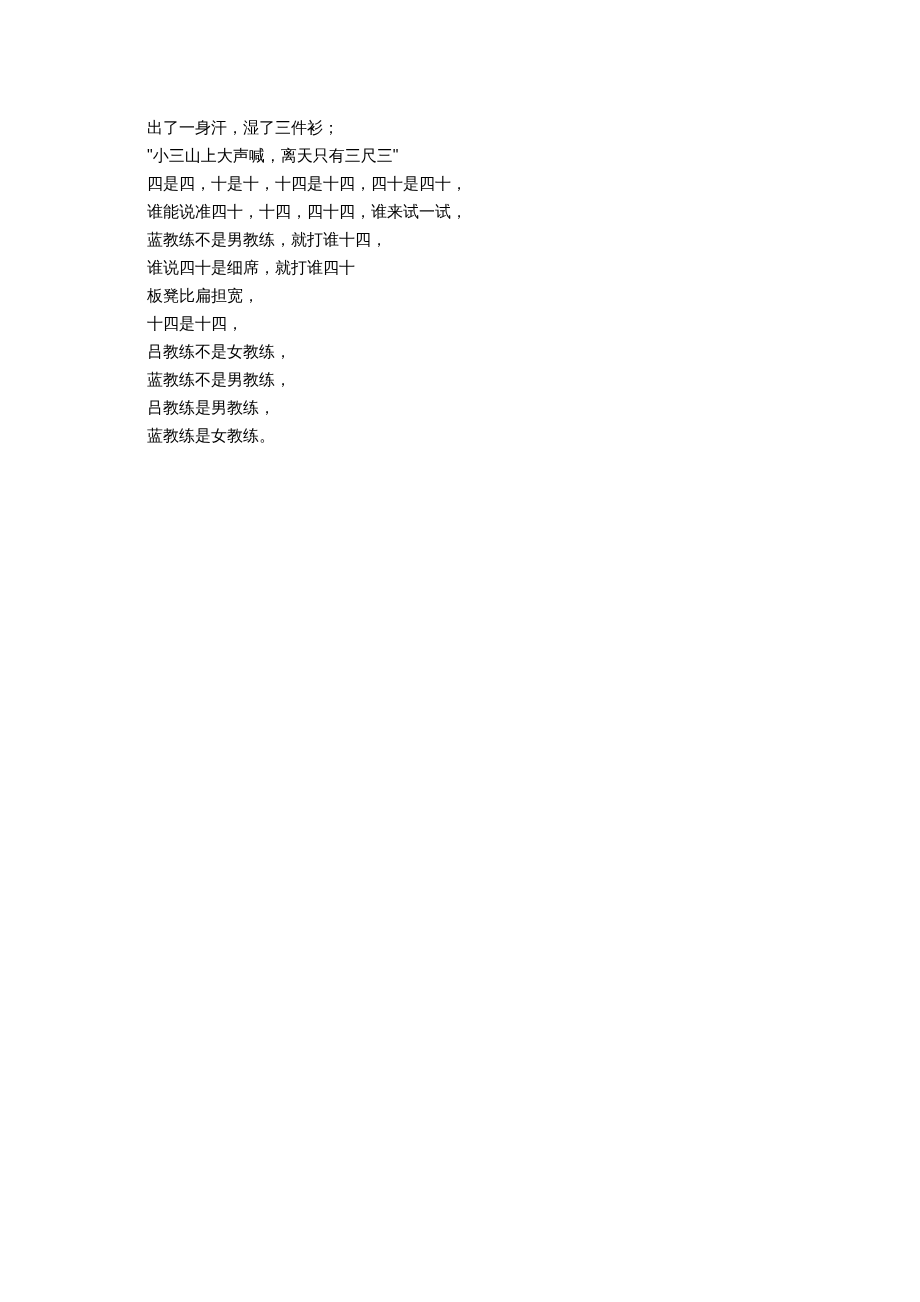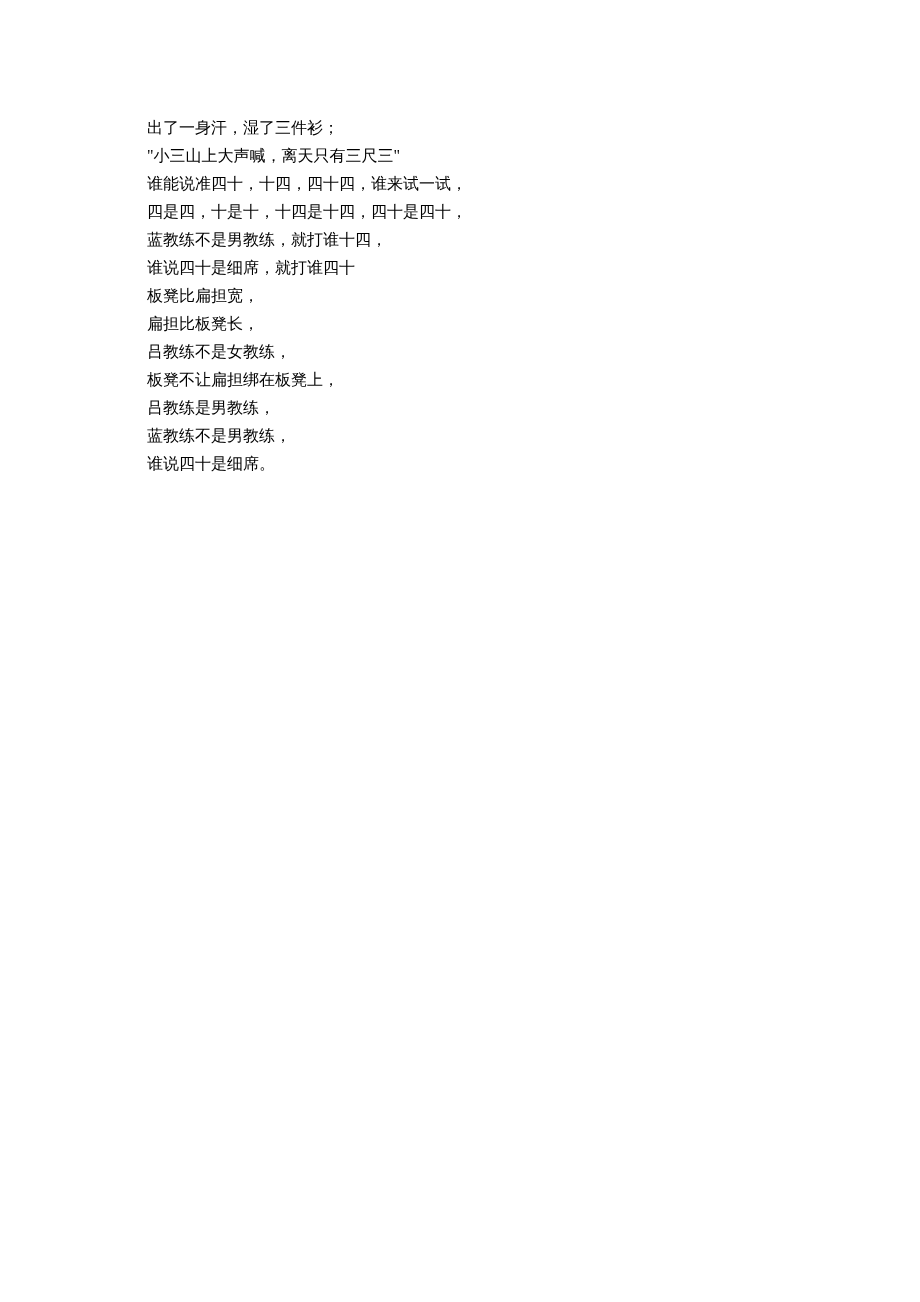--- a/index.html
+++ b/index.html
@@ -5,36 +5,35 @@
   html, body {
     margin: 0;
     padding: 0;
     background: #ffffff;
   }
   .page {
     width: 920px;
     min-height: 1302px;
     box-sizing: border-box;
     padding: 114px 0 0 147px;
-    font-family: Liberation Serif, serif;
+    font-family: Liberation Sans, sans-serif;
     font-size: 16px;
     color: #000000;
     line-height: 1.75;
   }
 </style>
 </head>
 <body>
 
 <div class="page">
   <div>出了一身汗，湿了三件衫；</div>
   <div class="quote-line">"小三山上大声喊，离天只有三尺三"</div>
+  <div>四是四，十是十，十四是十四，四十是四十，</div>
   <div>谁能说准四十，十四，四十四，谁来试一试，</div>
-  <div>四是四，十是十，十四是十四，四十是四十，</div>
   <div>蓝教练不是男教练，就打谁十四，</div>
   <div>谁说四十是细席，就打谁四十</div>
   <div>板凳比扁担宽，</div>
-  <div>扁担比板凳长，</div>
+  <div>十四是十四，</div>
   <div>吕教练不是女教练，</div>
-  <div>板凳不让扁担绑在板凳上，</div>
+  <div>蓝教练不是男教练，</div>
   <div>吕教练是男教练，</div>
-  <div>蓝教练不是男教练，</div>
-  <div>谁说四十是细席。</div>
+  <div>蓝教练是女教练。</div>
 </div>
 
 </body></html>

